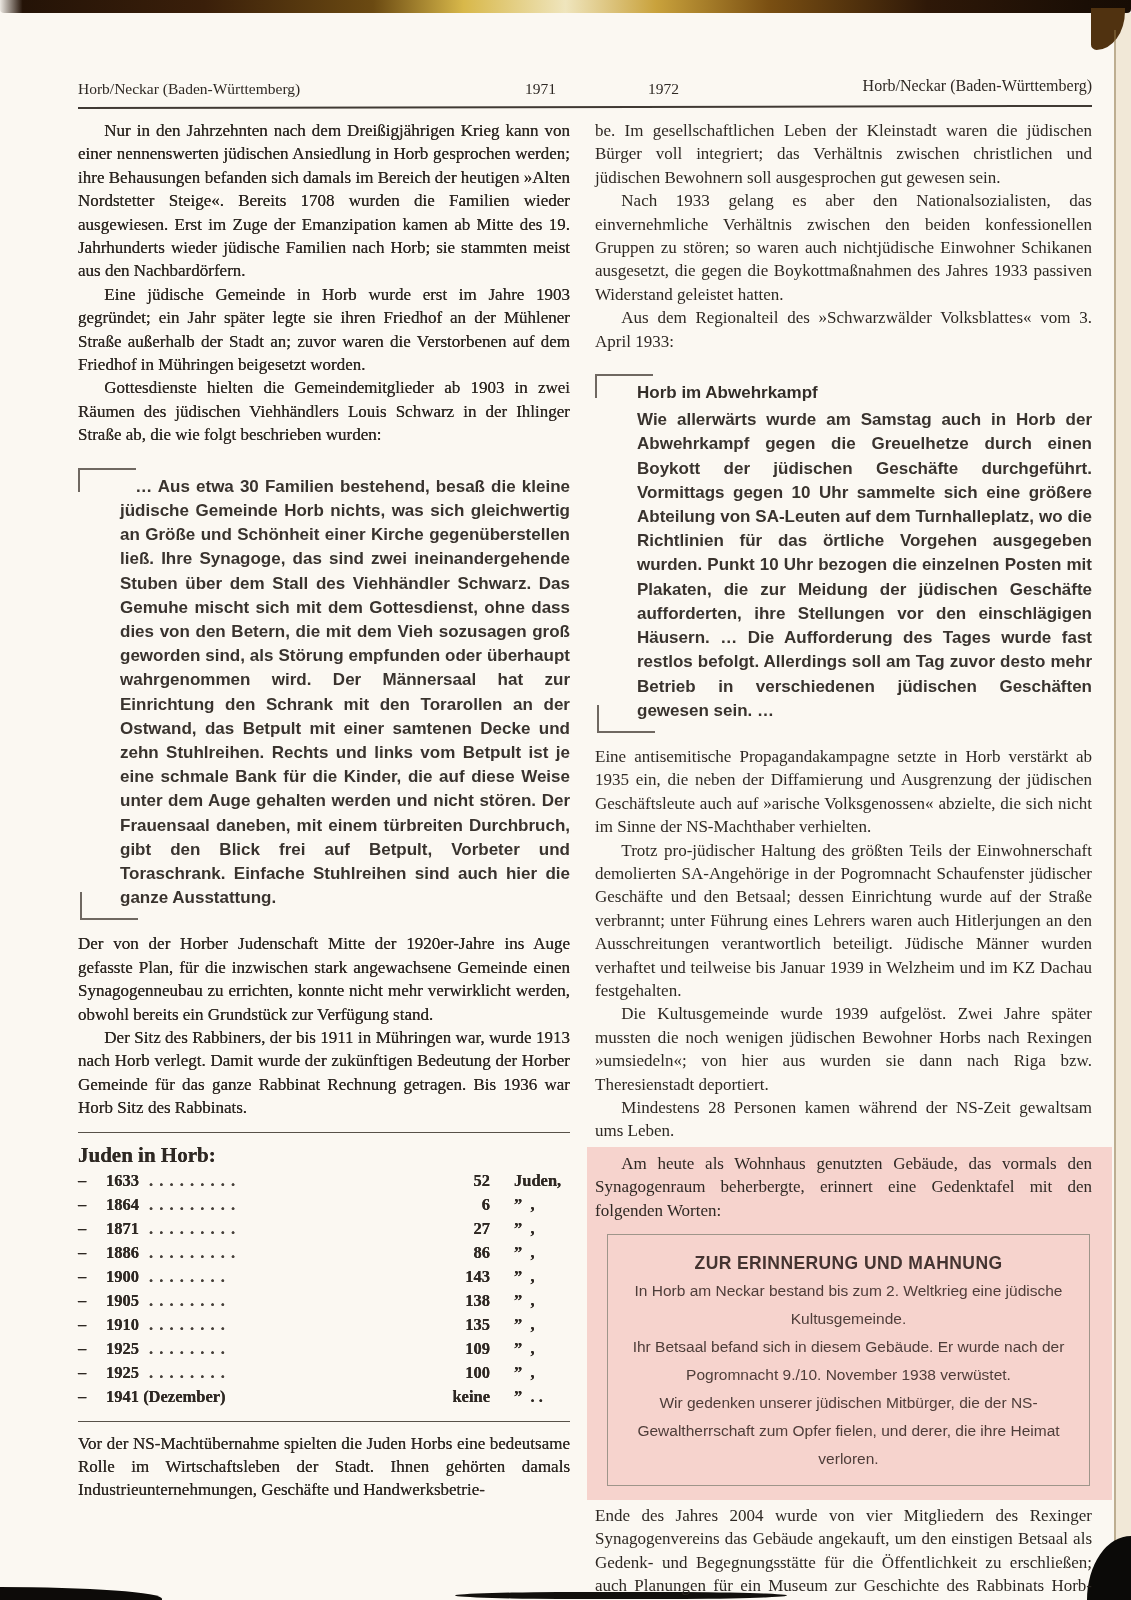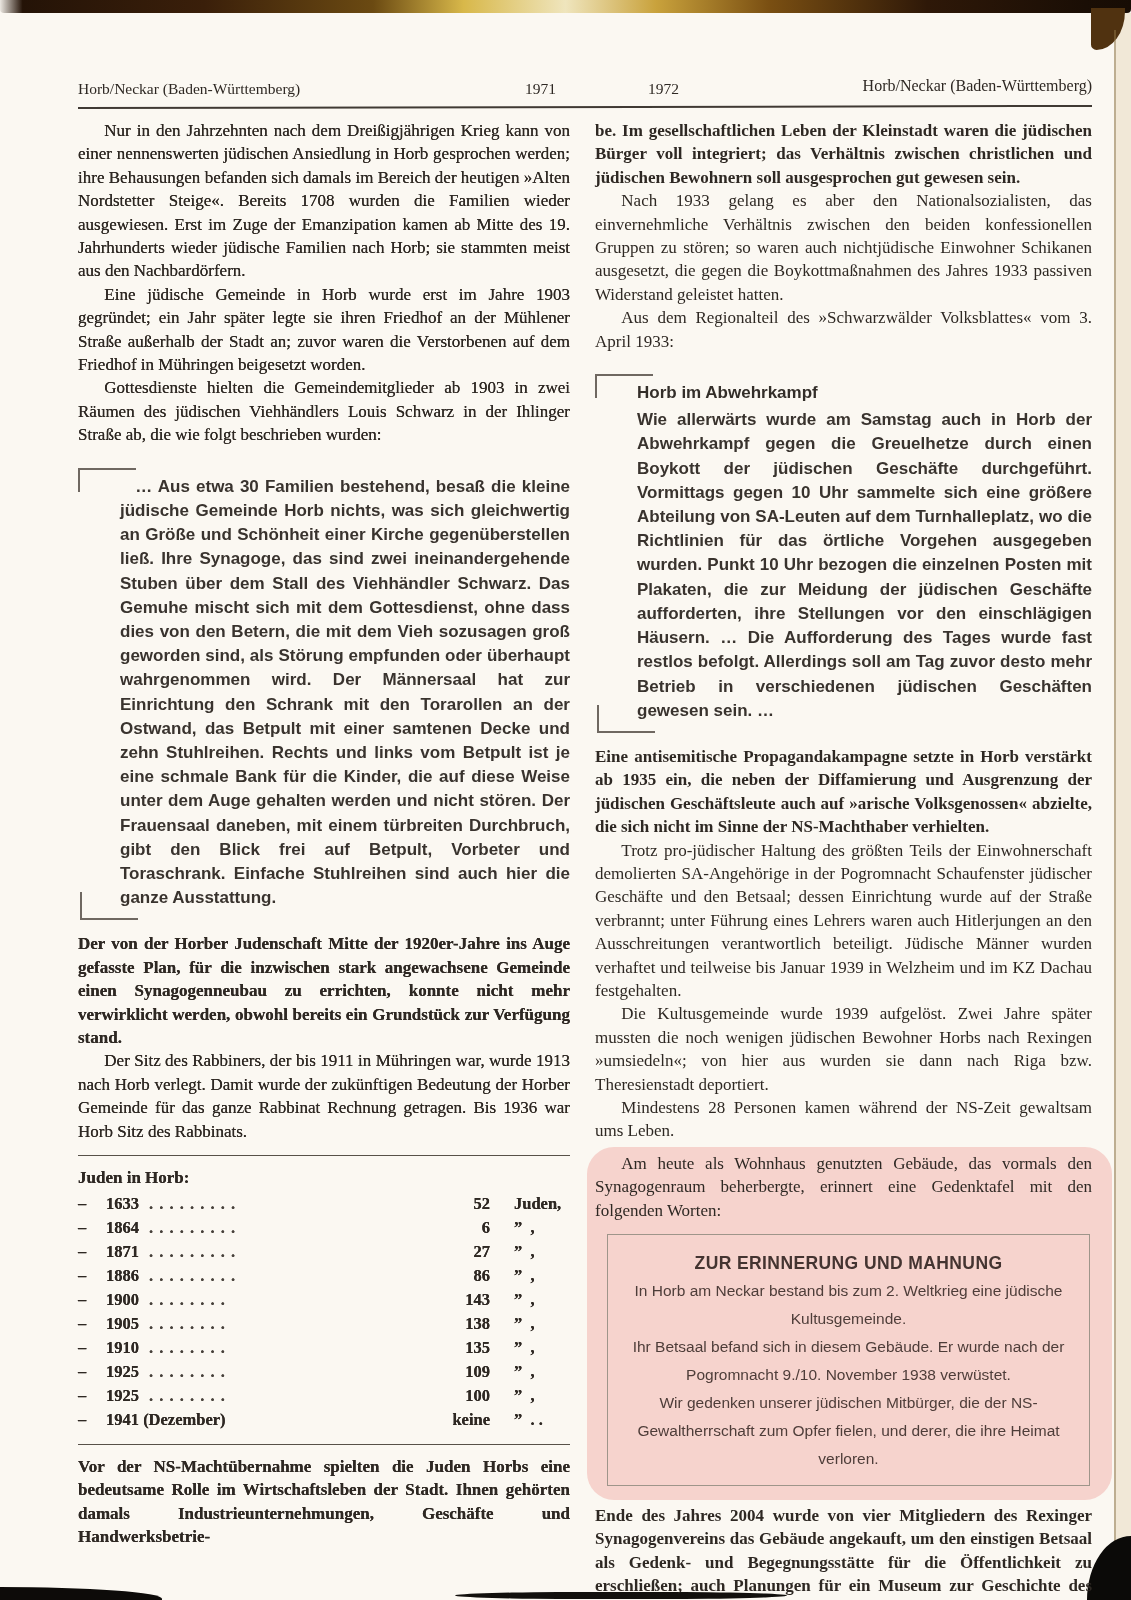--- a/index.html
+++ b/index.html
@@ -54,21 +54,21 @@
   .hdr-right{position:absolute;right:0;top:-3px;font-size:16px;}
   .header-rule{
     position:absolute;top:106px;left:78px;width:1014px;height:2px;
     background:#403a34;transform:rotate(-.12deg);
   }
   
   .col{position:absolute;top:119px;font-size:17px;line-height:23.4px;text-align:justify;}
   .col-left{left:78px;width:492px;text-shadow:0 0 .55px currentColor;}
   .col-right{left:595px;width:497px;}
   p.para{margin:0;text-indent:1.55em;}
-  p.para.flush{text-indent:0;font-weight:bold;}
+  p.para.flush{text-indent:0;}
   
   .quote{
     position:relative;margin:16px 0 10px;padding:12px 0 12px 42px;
     font-family:"Liberation Sans", sans-serif;
     font-size:17px;line-height:24.2px;color:#39332e;
     text-align:justify;text-shadow:none;
   }
   .quote::before{
     content:"";position:absolute;left:0;top:5px;width:56px;height:22px;
     border-left:2px solid #6f6861;border-top:2px solid #6f6861;
@@ -76,32 +76,31 @@
   .quote::after{
     content:"";position:absolute;left:2px;bottom:2px;width:56px;height:26px;
     border-left:2px solid #6f6861;border-bottom:2px solid #6f6861;
   }
   .quote-heading{font-weight:700;margin:0 0 3px;color:#332e29;}
   .quote-body{margin:0;text-indent:.9em;font-weight:bold;}
   .quote-body.no-ind{text-indent:0;}
   
   .section-rule{border:none;border-top:1.7px solid #575149;margin:12px 0 10px;height:0;}
   .stats{font-weight:600;font-size:16.5px;line-height:24px;}
-  .stats-heading{font-weight:700;font-size:17px;margin:2px 0 2px;}
+  .stats-heading{font-weight:700;font-size:21px;margin:2px 0 2px;}
   .stat-row{display:grid;grid-template-columns:28px auto 1fr 48px 80px;}
   .stat-dots{padding-left:10px;color:#46403a;letter-spacing:1px;overflow:hidden;white-space:nowrap;}
   .stat-count{text-align:right;}
   .stat-unit{padding-left:24px;white-space:pre;}
   .stats-source{margin-top:2px;font-size:16px;line-height:23.4px;text-align:justify;}
   
   .highlight{
     background:#f6d3cd;
     margin:4px -20px 4px -8px;
     padding:5px 20px 12px 8px;
-    border-radius:27px;
   }
   .plaque{
     border:1.4px solid #9e958a;
     margin:12px 2px 2px 12px;
     padding:14px 14px 12px;
     font-family:"Liberation Sans", sans-serif;
     font-size:15.5px;line-height:28px;color:#4e3d39;
     text-align:center;
   }
   .plaque-title{font-size:17.5px;font-weight:700;letter-spacing:.4px;color:#443431;}

